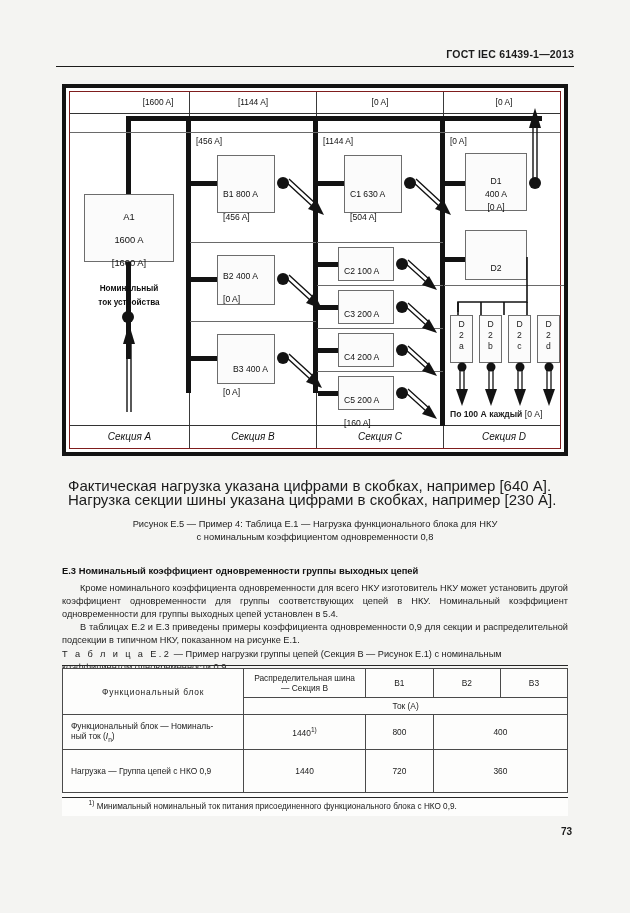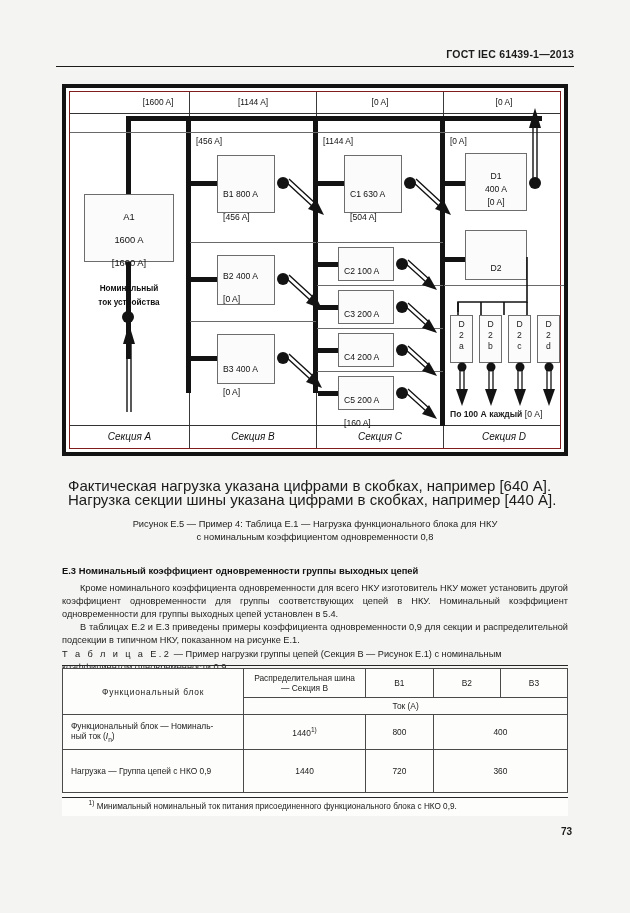--- a/index.html
+++ b/index.html
@@ -299,21 +299,21 @@
         <div>[0 A]</div>
       </div>
       <div class="dot" style="left:207px;top:181px;"></div>
       <svg class="arr" style="left:216px;top:186px;" width="40" height="34" viewBox="0 0 40 34">
         <path d="M0 0 L24 22 M3 -3 L27 19" stroke="#131313" stroke-width="1.4" fill="none"></path>
         <path d="M36 31 L20 25 L28 15 Z" fill="#131313"></path>
       </svg>
 
       <div class="bus" style="left:121px;top:264px;width:28px;height:5px;"></div>
       <div class="box" style="left:147px;top:242px;width:58px;height:50px;">
-        <div style="margin-top:14px;">B3 400 A</div>
+        <div style="margin-top:14px;margin-left:10px;">B3 400 A</div>
         <div>[0 A]</div>
       </div>
       <div class="dot" style="left:207px;top:260px;"></div>
       <svg class="arr" style="left:216px;top:265px;" width="40" height="34" viewBox="0 0 40 34">
         <path d="M0 0 L24 22 M3 -3 L27 19" stroke="#131313" stroke-width="1.4" fill="none"></path>
         <path d="M36 31 L20 25 L28 15 Z" fill="#131313"></path>
       </svg>
 
       <div class="h-rule" style="left:247px;width:126px;top:150px;"></div>
       <div class="h-rule" style="left:247px;width:126px;top:193px;"></div>
@@ -372,21 +372,21 @@
       <div class="dot" style="left:326px;top:295px;"></div>
       <svg class="arr" style="left:335px;top:300px;" width="36" height="32" viewBox="0 0 36 32">
         <path d="M0 0 L21 19 M3 -3 L24 16" stroke="#131313" stroke-width="1.3" fill="none"></path>
         <path d="M32 27 L17 22 L24 13 Z" fill="#131313"></path>
       </svg>
 
       <div class="h-rule" style="left:374px;width:120px;top:193px;"></div>
 
       <div class="bus" style="left:375px;top:89px;width:22px;height:5px;"></div>
       <div class="box ctr" style="left:395px;top:61px;width:62px;height:58px;">
-        <div style="line-height:13px;">D1
+        <div style="margin-top:5px;line-height:13px;">D1
 400 A
 [0 A]</div>
       </div>
       <div class="dot" style="left:459px;top:85px;"></div>
       <svg class="arr" style="left:458px;top:14px;" width="14" height="78" viewBox="0 0 14 78">
         <path d="M5 78 L5 22 M9 78 L9 22" stroke="#131313" stroke-width="1.4" fill="none"></path>
         <path d="M7 2 L13 22 L1 22 Z" fill="#131313"></path>
       </svg>
 
       <div class="bus" style="left:375px;top:165px;width:22px;height:5px;"></div>
@@ -444,21 +444,21 @@
 
       <div class="sec-label" style="left:0;width:119px;">Секция A</div>
       <div class="sec-label" style="left:120px;width:126px;">Секция B</div>
       <div class="sec-label" style="left:247px;width:126px;">Секция C</div>
       <div class="sec-label" style="left:374px;width:120px;">Секция D</div>
 
     </div>
   </div>
 
   <div class="note" style="top:479px;">Фактическая нагрузка указана цифрами в скобках, например [640 A].</div>
-  <div class="note" style="top:493px;">Нагрузка секции шины указана цифрами в скобках, например [440 A].</div>
+  <div class="note" style="top:493px;">Нагрузка секции шины указана цифрами в скобках, например [230 A].</div>
 
   <div class="figcap" style="top:518px;">Рисунок Е.5 — Пример 4: Таблица Е.1 — Нагрузка функционального блока для НКУ</div>
   <div class="figcap" style="top:531px;">с номинальным коэффициентом одновременности 0,8</div>
 
   <div class="h3" style="top:565px;">Е.3 Номинальный коэффициент одновременности группы выходных цепей</div>
 
   <div class="para" style="top:582px;">
     <span class="ind"></span><span>Кроме номинального коэффициента одновременности для всего НКУ изготовитель НКУ может установить другой коэффициент одновременности для группы соответствующих цепей в НКУ. Номинальный коэффициент одновременности для группы выходных цепей установлен в 5.4.</span>
   </div>
 

